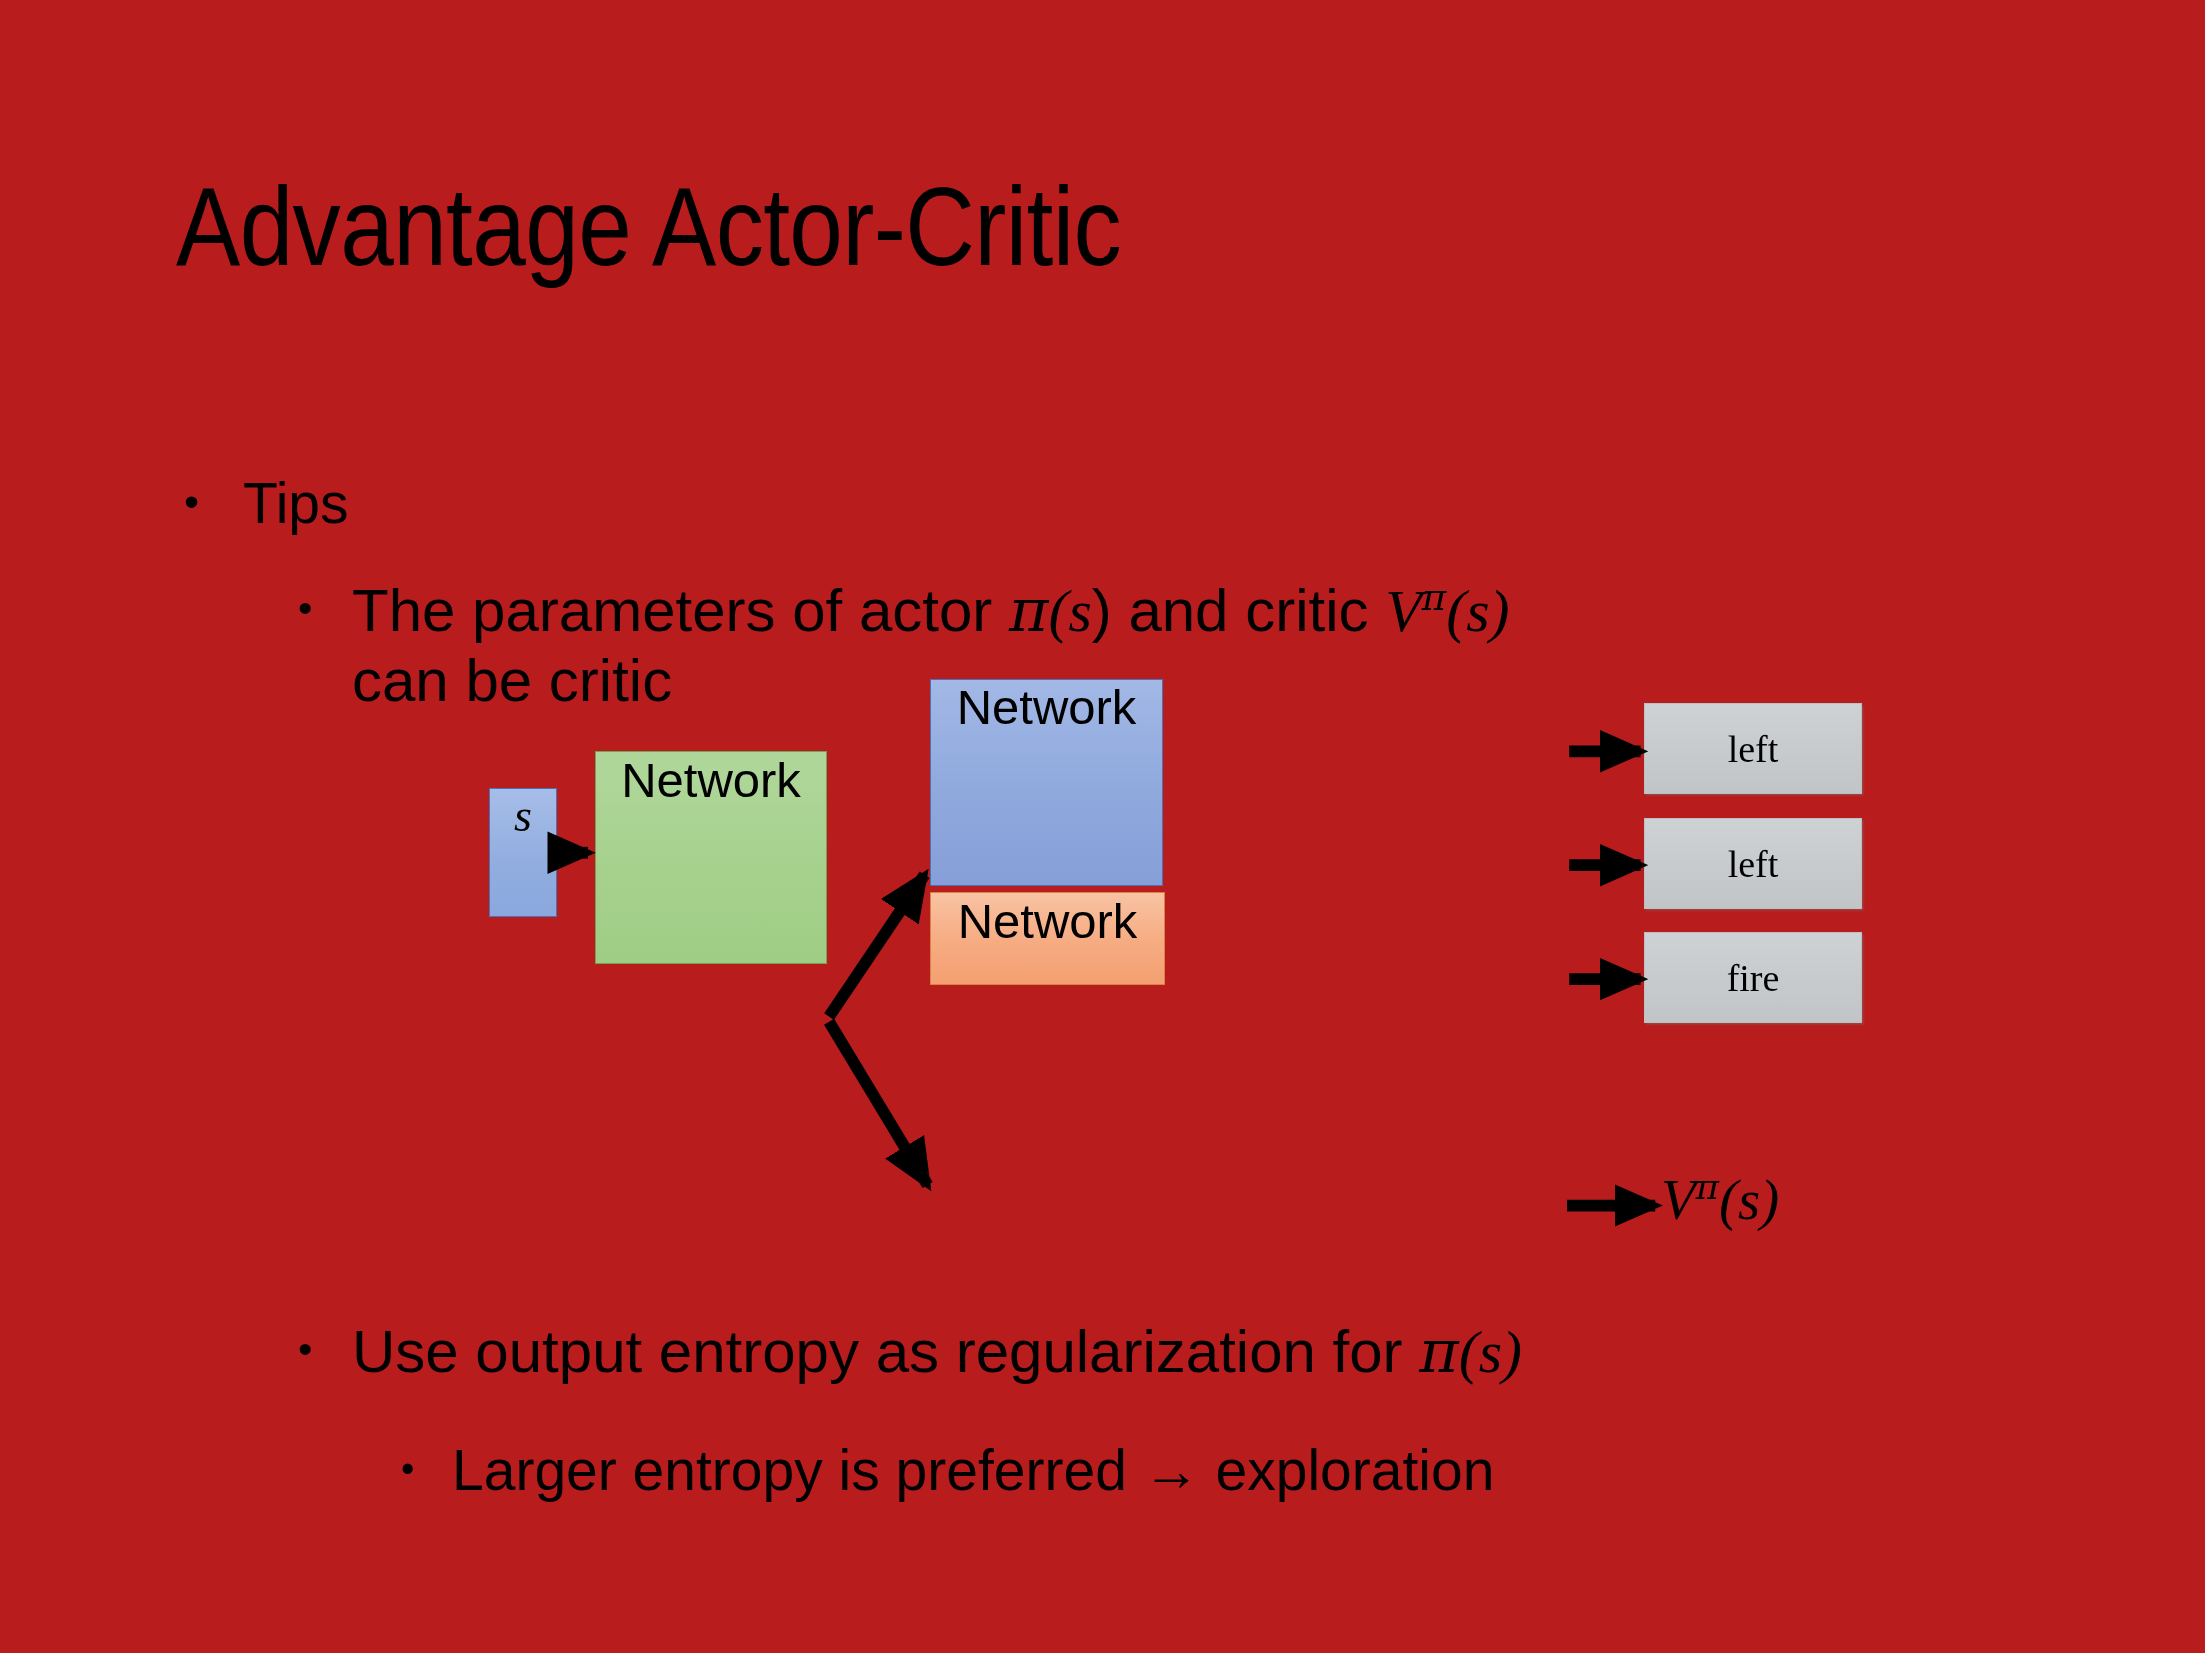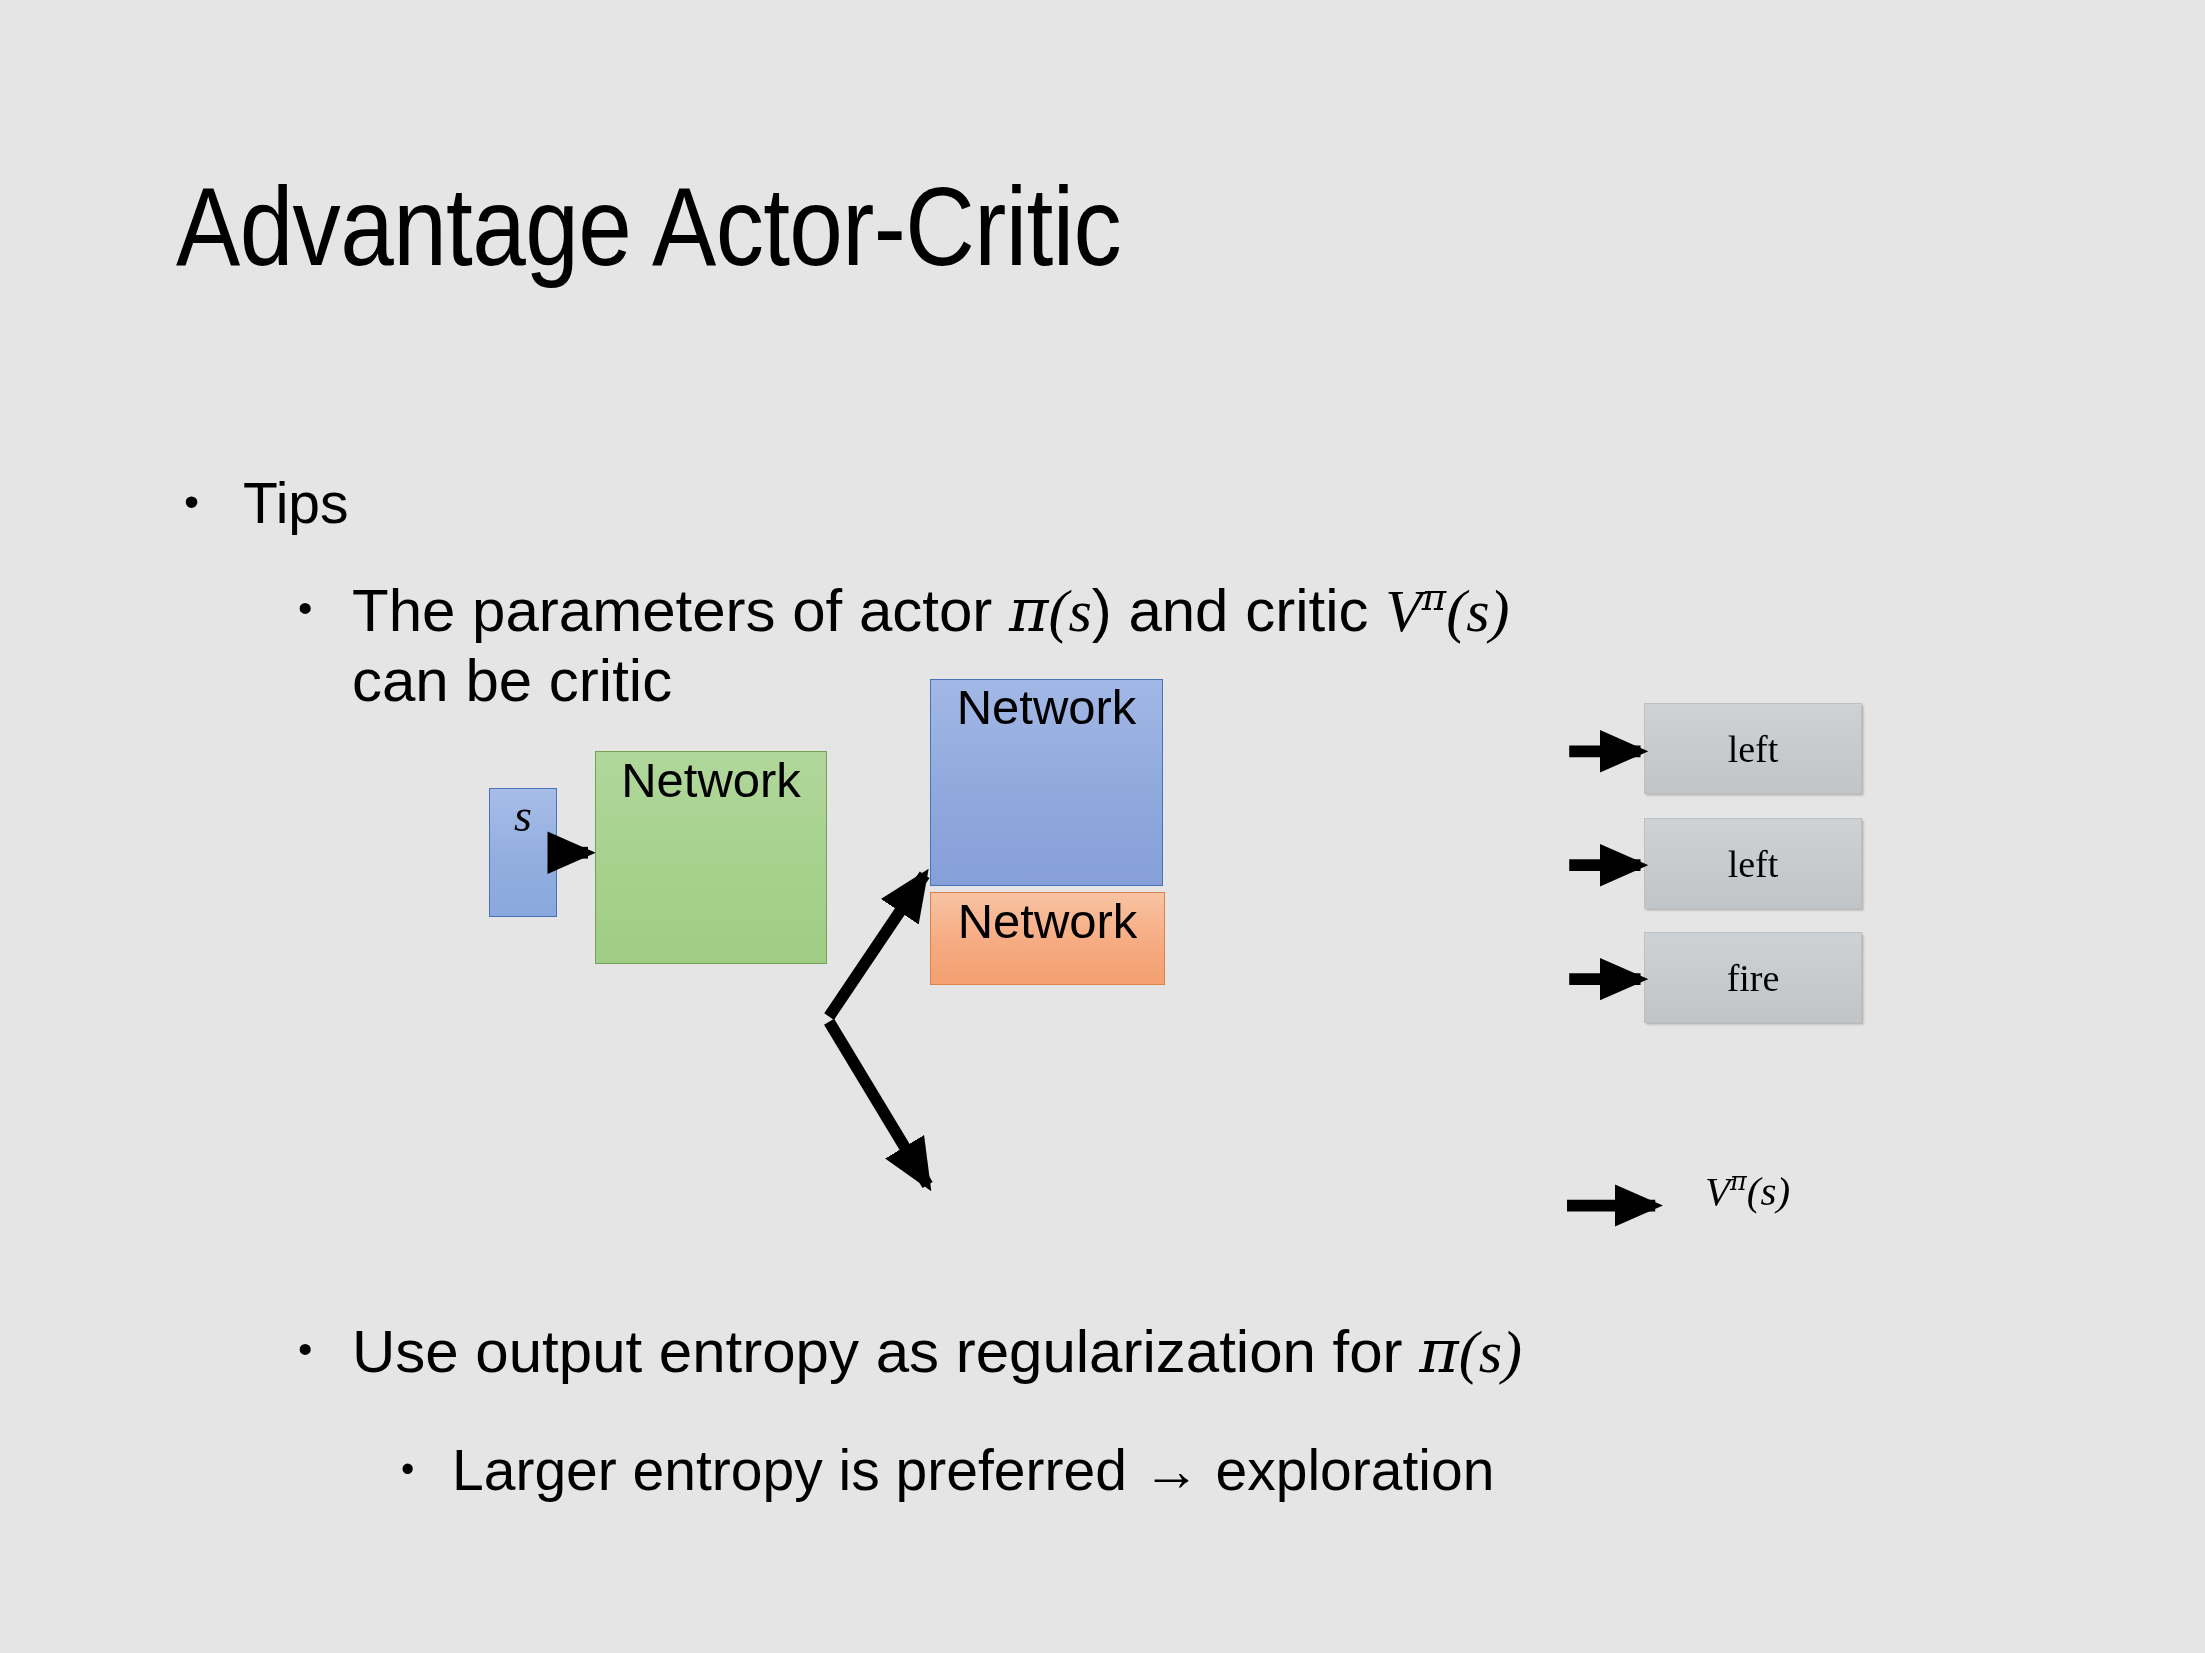--- a/index.html
+++ b/index.html
@@ -4,21 +4,21 @@
 <style>
   html, body {
     margin: 0;
     padding: 0;
     background: #ffffff;
   }
   #slide {
     position: relative;
     width: 2205px;
     height: 1654px;
-    background: #e5e5e5;
+    background: #b91c1c;
     overflow: hidden;
     font-family: "Liberation Sans", sans-serif;
     color: #000000;
   }
 
   
   #slide-title {
     position: absolute;
     left: 176px;
     top: 171px;
@@ -151,24 +151,23 @@
   #box-left  { left: 1644px; top: 703px;  width: 218px; height: 91px; }
   #box-right { left: 1644px; top: 818px; width: 218px; height: 91px; }
   #box-fire  { left: 1644px; top: 932px; width: 218px; height: 91px; }
 
   
   #vpi-label {
     position: absolute;
     left: 1661px;
     top: 1166px;
     font-family: "Liberation Serif", serif;
-    font-size: 41px;
+    font-size: 57px;
     font-style: italic;
     white-space: nowrap;
-    margin-left: 44px;
   }
 
   
   #arrows {
     position: absolute;
     left: 0; top: 0;
     width: 2205px; height: 1654px;
     pointer-events: none;
   }
 </style>

